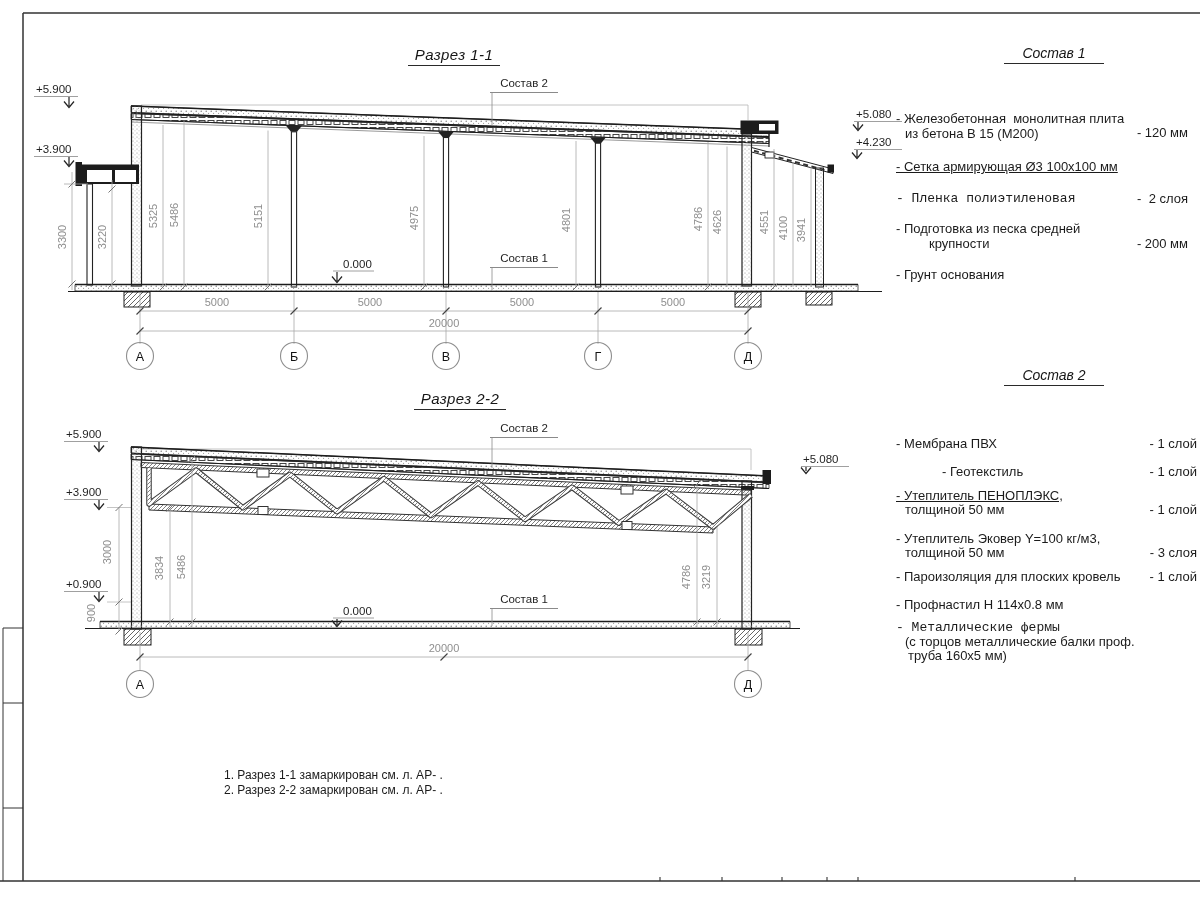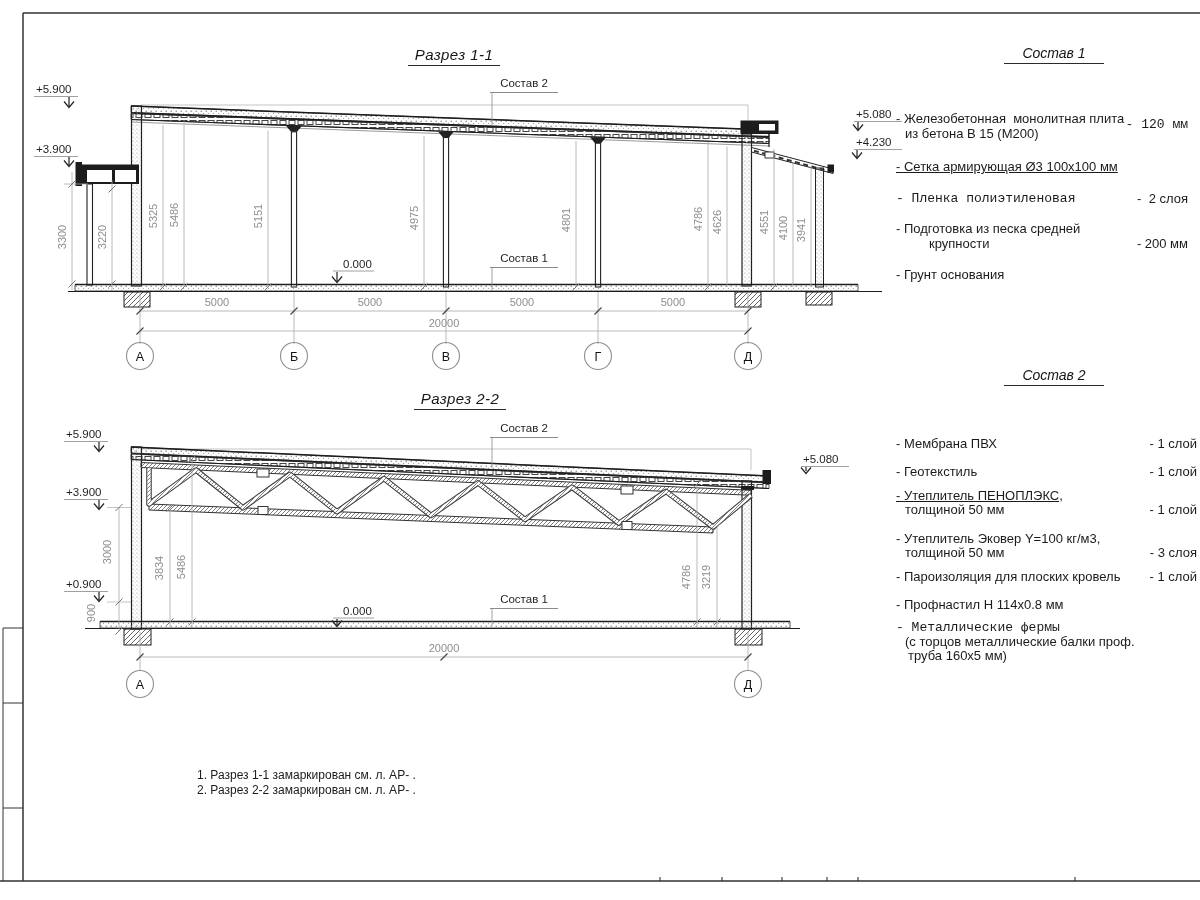--- a/index.html
+++ b/index.html
@@ -13,21 +13,21 @@
           border-bottom:1.2px solid #2a2a2a;padding-bottom:2px;}
   
   .callout{position:absolute;width:68px;font-size:11.5px;color:#1f1f1f;text-align:center;
            border-bottom:1px solid #8a8a8a;padding-bottom:3px;}
   
   .list{position:absolute;width:300px;font-size:13px;color:#1b1b1b;}
   .li{position:absolute;left:0;white-space:pre;line-height:13px;}
   .ind{left:9px;}
   .ind2{left:12px;}
   .lv{position:absolute;white-space:pre;line-height:13px;}
-  .note{position:absolute;font-size:12px;color:#1b1b1b;white-space:pre;}
+  .note{position:absolute;font-size:12px;color:#1b1b1b;white-space:pre;margin-left:27px;}
   
   text{font-family:"Liberation Sans",sans-serif;}
   .dv{font-size:11px;fill:#8f8f8f;}
   .dh{font-size:11px;fill:#8f8f8f;}
   .el{font-size:11.5px;fill:#1f1f1f;}
   .gl{font-size:12.5px;fill:#111;}
 </style>
 </head>
 <body>
 
@@ -276,34 +276,34 @@
 <div class="callout" style="left:490px;top:252px;">Состав 1</div>
 <div class="callout" style="left:490px;top:422px;">Состав 2</div>
 <div class="callout" style="left:490px;top:593px;">Состав 1</div>
 
 <div class="t-comp" style="left:1004px;top:45px;width:100px;">Состав 1</div>
 <div class="t-comp" style="left:1004px;top:367px;width:100px;">Состав 2</div>
 
 <div class="list" style="left:896px;top:112px;height:175px;">
   <div class="li" style="top:0;">- Железобетонная  монолитная плита</div>
   <div class="li ind" style="top:15px;">из бетона В 15 (М200)</div>
-  <div class="lv" style="top:6px;right:8px;font-family:Liberation Mono, monospace;">- 120 мм</div>
+  <div class="lv" style="top:14px;right:8px;">- 120 мм</div>
   <div class="li" style="top:48px;text-decoration:underline;">- Сетка армирующая Ø3 100х100 мм</div>
   <div class="li" style="top:80px;font-family:Liberation Mono, monospace;">- Пленка полиэтиленовая</div>
   <div class="lv" style="top:80px;right:8px;">-  2 слоя</div>
   <div class="li" style="top:110px;">- Подготовка из песка средней</div>
   <div class="li ind" style="top:125px;padding-left:24px;">крупности</div>
   <div class="lv" style="top:125px;right:8px;">- 200 мм</div>
   <div class="li" style="top:156px;">- Грунт основания</div>
 </div>
 
 <div class="list" style="left:896px;top:437px;width:301px;height:230px;">
   <div class="li" style="top:0;">- Мембрана ПВХ</div>
   <div class="lv" style="top:0;right:0;">- 1 слой</div>
-  <div class="li" style="top:28px;">- Геотекстиль</div>
+  <div class="li" style="top:28px;margin-left:46px;">- Геотекстиль</div>
   <div class="lv" style="top:28px;right:0;">- 1 слой</div>
   <div class="li" style="top:52px;text-decoration:underline;">- Утеплитель ПЕНОПЛЭКС,</div>
   <div class="li ind" style="top:66px;">толщиной 50 мм</div>
   <div class="lv" style="top:66px;right:0;">- 1 слой</div>
   <div class="li" style="top:95px;">- Утеплитель Эковер Y=100 кг/м3,</div>
   <div class="li ind" style="top:109px;">толщиной 50 мм</div>
   <div class="lv" style="top:109px;right:0;">- 3 слоя</div>
   <div class="li" style="top:133px;">- Пароизоляция для плоских кровель</div>
   <div class="lv" style="top:133px;right:0;">- 1 слой</div>
   <div class="li" style="top:161px;">- Профнастил Н 114х0.8 мм</div>

